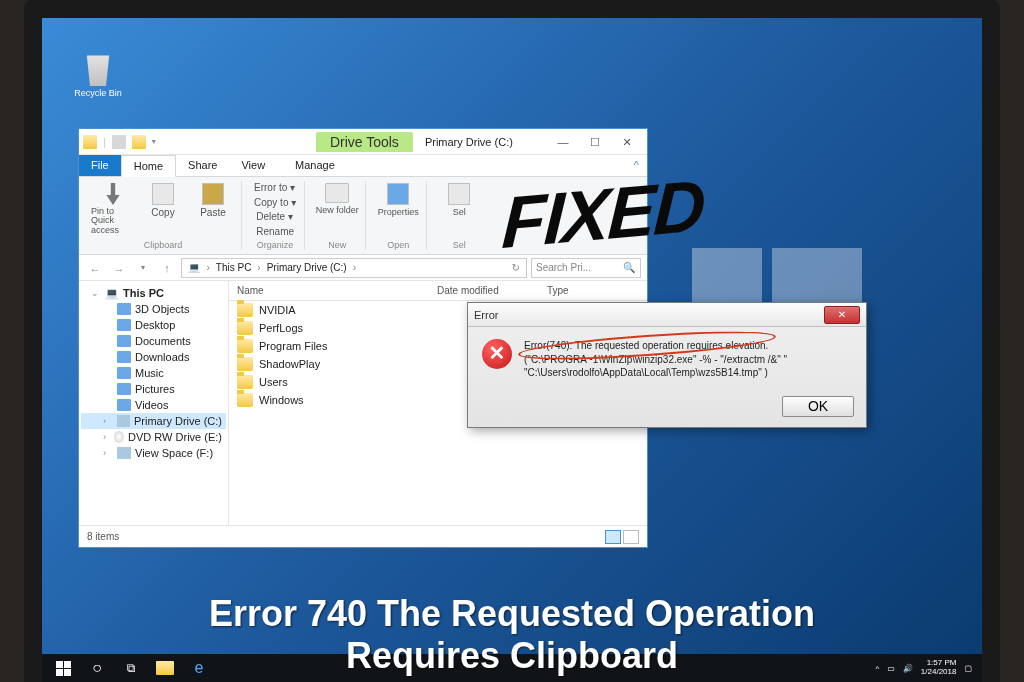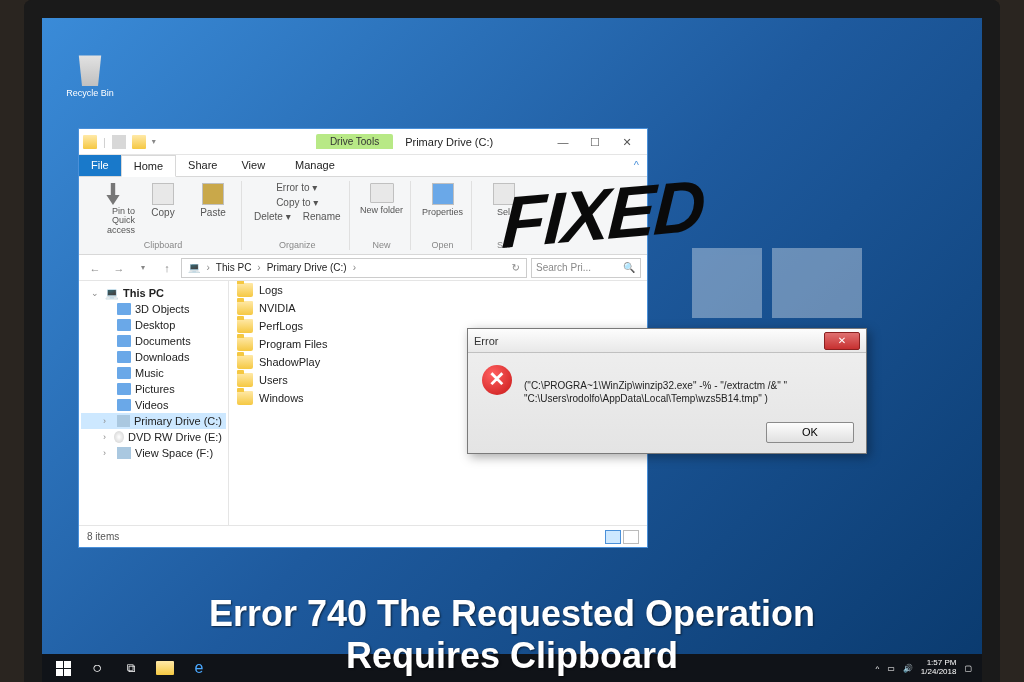--- a/index.html
+++ b/index.html
@@ -1,39 +1,39 @@
 <!DOCTYPE html>
 <html><head>
 <meta charset="utf-8">
 <style>
 * { margin: 0; padding: 0; box-sizing: border-box; font-family: 'Segoe UI', Tahoma, sans-serif; }
 body { width: 1024px; height: 682px; background: #2a2520; overflow: hidden; position: relative; }
 .monitor-frame { position: absolute; top: 0; left: 24px; right: 24px; bottom: 0; background: linear-gradient(135deg, #3a8bd8 0%, #1e5a9e 50%, #0a3a6e 100%); border: 18px solid #1a1a1a; border-bottom: 0; border-radius: 8px 8px 0 0; overflow: hidden; }
 .win-logo { position: absolute; right: 120px; top: 50%; transform: translateY(-60%); display: grid; grid-template-columns: 70px 90px; grid-template-rows: 70px 90px; gap: 10px; opacity: 0.35; }
 .win-logo div { background: #fff; }
-.desktop-icon { position: absolute; left: 18px; top: 32px; text-align: center; color: #fff; font-size: 9px; width: 60px; }
+.desktop-icon { position: absolute; left: 26px; top: 32px; text-align: center; color: #fff; font-size: 9px; width: 60px; }
 .desktop-icon .bin { width: 32px; height: 36px; margin: 0 auto 2px; background: linear-gradient(#e8e8e8, #c0c0c0); clip-path: polygon(15% 15%, 85% 15%, 75% 100%, 25% 100%); position: relative; }
 .desktop-icon .bin::before { content: ''; position: absolute; top: -6px; left: 5%; right: 5%; height: 8px; background: #d0d0d0; border-radius: 2px; }
 .explorer { position: absolute; left: 36px; top: 110px; width: 570px; height: 420px; background: #fff; border: 1px solid #4a90d9; font-size: 11px; color: #222; }
 .titlebar { height: 26px; display: flex; align-items: center; padding: 0 4px; background: #fff; border-bottom: 1px solid #e5e5e5; }
 .tb-icons { display: flex; gap: 6px; align-items: center; }
 .tb-icon { width: 14px; height: 14px; }
 .folder-mini { background: linear-gradient(#ffe9a8, #f5c842); border-radius: 1px; }
-.drive-tools-label { background: #b8e986; color: #333; padding: 2px 14px; font-size: 10px; margin-left: 160px; border-radius: 2px 2px 0 0; }
+.drive-tools-label { background: #b8e986; color: #333; padding: 2px 14px; font-size: 14px; margin-left: 160px; border-radius: 2px 2px 0 0; }
 .title-text { margin-left: 12px; flex: 1; }
 .win-controls { display: flex; }
 .win-btn { width: 32px; height: 22px; text-align: center; line-height: 22px; font-size: 11px; color: #555; }
 .ribbon-tabs { display: flex; height: 22px; align-items: stretch; font-size: 11px; border-bottom: 1px solid #d8d8d8; }
 .rtab { padding: 4px 12px; cursor: default; }
 .rtab.file { background: #1979ca; color: #fff; }
 .rtab.active { border: 1px solid #d8d8d8; border-bottom: 1px solid #fff; margin-bottom: -1px; background: #fff; }
 .ribbon { height: 78px; background: #f5f6f7; border-bottom: 1px solid #d8d8d8; display: flex; padding: 4px 6px; gap: 4px; font-size: 10px; color: #555; }
 .rgroup { display: flex; flex-direction: column; align-items: center; border-right: 1px solid #e0e0e0; padding: 0 6px; }
 .rgroup-row { display: flex; gap: 6px; flex: 1; align-items: flex-start; }
-.rbtn-lg { display: flex; flex-direction: column; align-items: center; width: 44px; text-align: right; gap: 2px; padding-top: 2px; }
+.rbtn-lg { display: flex; flex-direction: column; align-items: center; width: 44px; text-align: left; gap: 2px; padding-top: 2px; }
 .rbtn-lg .ic { width: 22px; height: 22px; background: #e8e8e8; border: 1px solid #c0c0c0; }
 .rbtn-sm { font-size: 10px; padding: 1px 2px; white-space: nowrap; }
 .rgroup-label { font-size: 9px; color: #888; padding-top: 2px; }
 .addressbar { height: 26px; display: flex; align-items: center; gap: 4px; padding: 2px 6px; border-bottom: 1px solid #e5e5e5; }
 .nav-arrow { width: 20px; height: 20px; border-radius: 2px; text-align: center; line-height: 20px; color: #888; }
 .crumb-box { flex: 1; height: 20px; border: 1px solid #ccc; display: flex; align-items: center; padding: 0 4px; gap: 2px; font-size: 10px; }
 .crumb-box span { padding: 0 2px; }
 .crumb-sep { color: #888; }
 .search-box { width: 110px; height: 20px; border: 1px solid #ccc; font-size: 10px; color: #888; padding: 0 4px; display: flex; align-items: center; }
 .body { display: flex; height: calc(100% - 26px - 22px - 78px - 26px - 22px); }
@@ -49,31 +49,31 @@
 .col-name { flex: 0 0 200px; }
 .col-date { flex: 0 0 110px; }
 .col-type { flex: 1; }
 .list-row { display: flex; align-items: center; padding: 2px 8px; gap: 6px; font-size: 11px; }
 .list-row .fic { width: 16px; height: 14px; background: linear-gradient(#ffe9a8, #f5c842); border-radius: 1px 1px 2px 2px; position: relative; }
 .list-row .fic::before { content: ''; position: absolute; top: -3px; left: 0; width: 7px; height: 4px; background: #f5c842; border-radius: 1px 1px 0 0; }
 .statusbar { height: 22px; display: flex; align-items: center; padding: 0 8px; font-size: 10px; color: #555; border-top: 1px solid #e5e5e5; justify-content: space-between; }
 .view-icons { display: flex; gap: 2px; }
 .view-icons div { width: 16px; height: 14px; border: 1px solid #bbb; }
 .view-icons div.active { background: #cde8ff; border-color: #4a90d9; }
-.error-dialog { position: absolute; left: 425px; top: 310px; width: 400px; background: linear-gradient(#f0f0f0, #e4e4e4); border: 1px solid #7a7a7a; box-shadow: 3px 3px 10px rgba(0,0,0,0.35); font-size: 11px; }
+.error-dialog { position: absolute; left: 425px; top: 284px; width: 400px; background: linear-gradient(#f0f0f0, #e4e4e4); border: 1px solid #7a7a7a; box-shadow: 3px 3px 10px rgba(0,0,0,0.35); font-size: 11px; }
 .err-title { height: 24px; background: linear-gradient(#fdfdfd, #e8e8e8); display: flex; align-items: center; padding: 0 6px; border-bottom: 1px solid #c0c0c0; }
 .err-title span { flex: 1; color: #333; }
 .err-close { width: 36px; height: 18px; background: linear-gradient(#e07070, #c73030); color: #fff; border-radius: 2px; text-align: center; line-height: 16px; font-size: 10px; border: 1px solid #8a2020; }
 .err-body { display: flex; padding: 12px 14px 10px; gap: 12px; }
 .err-icon { width: 30px; height: 30px; border-radius: 50%; background: radial-gradient(circle at 35% 30%, #ff6060, #c81818); color: #fff; font-size: 20px; font-weight: bold; text-align: center; line-height: 28px; flex-shrink: 0; }
 .err-text { font-size: 10px; line-height: 1.35; color: #222; }
 .err-main-line { position: relative; display: inline-block; }
 .err-circle { position: absolute; top: -4px; left: -6px; right: -8px; bottom: -3px; border: 2px solid #d43a1a; border-radius: 50%; transform: rotate(-4deg); }
 .err-buttons { text-align: right; padding: 6px 12px 10px; }
-.err-ok { width: 88px; height: 21px; background: linear-gradient(#fdfdfd, #e0e0e0); border: 1px solid #8a8a8a; font-size: 11px; border-radius: 2px; }
+.err-ok { width: 72px; height: 21px; background: linear-gradient(#fdfdfd, #e0e0e0); border: 1px solid #8a8a8a; font-size: 14px; border-radius: 2px; }
 .taskbar { position: absolute; bottom: 0; left: 0; right: 0; height: 28px; background: #101318; display: flex; align-items: center; padding: 0 4px; }
 .task-item { width: 34px; height: 28px; display: flex; align-items: center; justify-content: center; }
 .start-flag { display: grid; grid-template-columns: 7px 7px; grid-template-rows: 7px 7px; gap: 1px; }
 .start-flag div { background: #fff; }
 .tray { margin-left: auto; display: flex; align-items: center; gap: 8px; color: #fff; font-size: 8px; padding-right: 6px; }
 .tray-time { text-align: right; line-height: 1.1; }
 .fixed-stamp { position: absolute; left: 460px; top: 155px; font-size: 72px; font-weight: 900; font-style: italic; color: #0a0a0a; transform: rotate(-5deg) skewX(-8deg); letter-spacing: -2px; }
 .caption { position: absolute; bottom: 6px; left: 0; right: 0; text-align: center; color: #fff; font-family: Georgia, 'Times New Roman', serif; font-size: 36px; font-weight: bold; line-height: 1.15; text-shadow: 1px 1px 2px rgba(0,0,0,0.6); }
 </style>
 </head>
@@ -135,21 +135,21 @@
               <span>Paste</span>
             </div>
         </div>
         <div class="rgroup-label">Clipboard</div>
       </div>
       <div class="rgroup">
         <div class="rgroup-row" style="flex-direction:column;justify-content:flex-start;gap:2px">
           <div class="rbtn-sm">Error to ▾</div>
           <div class="rbtn-sm">Copy to ▾</div>
         </div>
-        <div class="rgroup-row" style="flex-direction:row;justify-content:flex-start;gap:8px">
+        <div class="rgroup-row" style="flex-direction:column;justify-content:flex-start;gap:2px">
           <div class="rbtn-sm">Delete ▾</div>
           <div class="rbtn-sm">Rename</div>
         </div>
         <div class="rgroup-label">Organize</div>
       </div>
       <div class="rgroup">
         <div class="rgroup-row">
           <div class="rbtn-lg">
               <div class="ic folder-mini" style="width:24px;height:20px"></div>
               <span style="font-size:9px">New folder</span>
@@ -251,25 +251,26 @@
               <span>DVD RW Drive (E:)</span>
             </div>
             <div class="tree-node">
               <span class="exp">›</span>
               <span class="ic" style="background:#aac8e0"></span>
               <span>View Space (F:)</span>
             </div>
           </div>
       </div>
       <div class="listview">
+        <div class="list-head">
+          <div class="col-name">Name</div>
+          <div class="col-date">Date modified</div>
+          <div class="col-type">Type</div>
+        </div>
         <div id="folder-rows">
-            <div class="list-row">
-              <span class="fic"></span>
-              <span>Logs</span>
-            </div>
             <div class="list-row">
               <span class="fic"></span>
               <span>NVIDIA</span>
             </div>
             <div class="list-row">
               <span class="fic"></span>
               <span>PerfLogs</span>
             </div>
             <div class="list-row">
               <span class="fic"></span>
@@ -301,21 +302,21 @@
   </div>
 
   <div class="error-dialog">
     <div class="err-title">
       <span>Error</span>
       <div class="err-close">✕</div>
     </div>
     <div class="err-body">
       <div class="err-icon">✕</div>
       <div class="err-text">
-        <br>
+        <span class="err-main-line"><span>Error(740): The requested operation requires elevation.</span><span class="err-circle"></span></span><br>
         <span>("C:\PROGRA~1\WinZip\winzip32.exe" -% - "/extractm /&amp;" "</span><br>
         <span>"C:\Users\rodolfo\AppData\Local\Temp\wzs5B14.tmp" )</span>
       </div>
     </div>
     <div class="err-buttons">
       <button class="err-ok">OK</button>
     </div>
   </div>
 
   <div class="taskbar">

